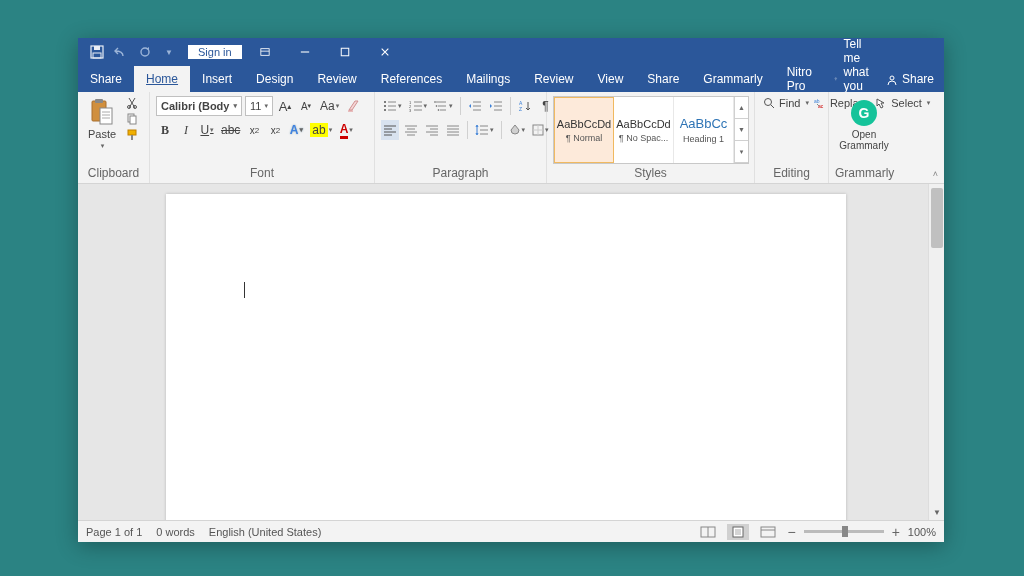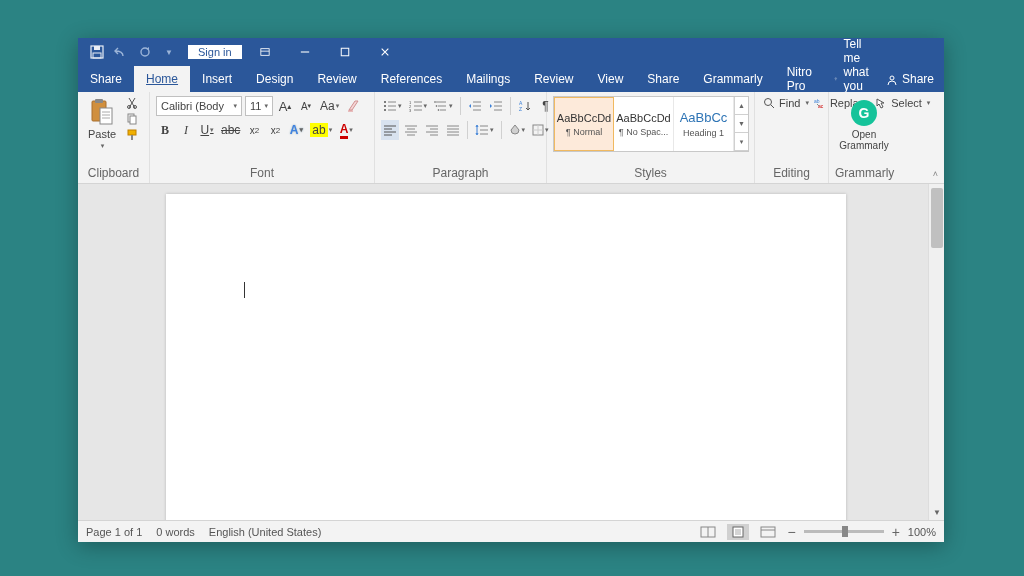--- a/index.html
+++ b/index.html
@@ -24,31 +24,31 @@
 .group-body { flex: 1; display: flex; align-items: flex-start; gap: 4px; }
 .group-label { font-size: 12px; color: #666; text-align: center; padding: 2px 0 3px; position: relative; }
 .paste-btn { display: flex; flex-direction: column; align-items: center; gap: 2px; padding: 2px 4px; }
 .paste-icon { width: 24px; height: 28px; }
 .paste-lbl { font-size: 11px; color: #444; }
 .mini-col { display: flex; flex-direction: column; gap: 2px; }
 .mini-btn { width: 16px; height: 14px; display: flex; align-items: center; justify-content: center; }
 .font-group .group-body { flex-direction: column; gap: 4px; }
 .font-row { display: flex; align-items: center; gap: 3px; }
 .combo { border: 1px solid #c0c0c0; background: #fff; height: 20px; display: flex; align-items: center; padding: 0 4px; font-size: 11px; color: #444; }
-.combo-font { width: 86px; }
+.combo-font { width: 86px; font-weight: bold; }
 .combo-size { width: 28px; }
 .rb-btn { min-width: 18px; height: 20px; display: flex; align-items: center; justify-content: center; font-size: 12px; color: #444; padding: 0 2px; }
 .dd-arrow { font-size: 7px; color: #666; margin-left: 1px; }
 .bold { font-weight: bold; font-family: Georgia, serif; }
 .italic { font-style: italic; font-family: Georgia, serif; }
 .underline { text-decoration: underline; }
 .strike { text-decoration: line-through; }
 .sub { font-size: 10px; }
 .para-group .group-body { flex-direction: column; gap: 4px; }
-.style-gallery { display: flex; border: 1px solid #c8c8c8; background: #fff; height: 56px; }
+.style-gallery { display: flex; border: 1px solid #c8c8c8; background: #fff; height: 68px; }
 .style-item { width: 60px; border-right: 1px solid #e8e8e8; display: flex; flex-direction: column; align-items: center; justify-content: center; padding: 2px; }
 .style-item.sel { border: 1px solid #f0b960; background: #fdeada; }
 .style-prev { font-size: 11px; color: #333; }
 .style-prev.h1 { color: #2e74b5; font-size: 13px; }
 .style-name { font-size: 9px; color: #555; margin-top: 3px; white-space: nowrap; overflow: hidden; }
 .gallery-nav { width: 14px; display: flex; flex-direction: column; border-left: 1px solid #d0d0d0; }
 .gallery-nav div { flex: 1; display: flex; align-items: center; justify-content: center; font-size: 7px; color: #666; border-bottom: 1px solid #d0d0d0; }
 .edit-col { display: flex; flex-direction: row; gap: 1px; font-size: 11px; color: #444; }
 .edit-item { display: flex; align-items: center; gap: 4px; padding: 1px 2px; white-space: nowrap; }
 .gram-col { display: flex; flex-direction: column; align-items: center; gap: 3px; padding: 4px 2px 0; }

